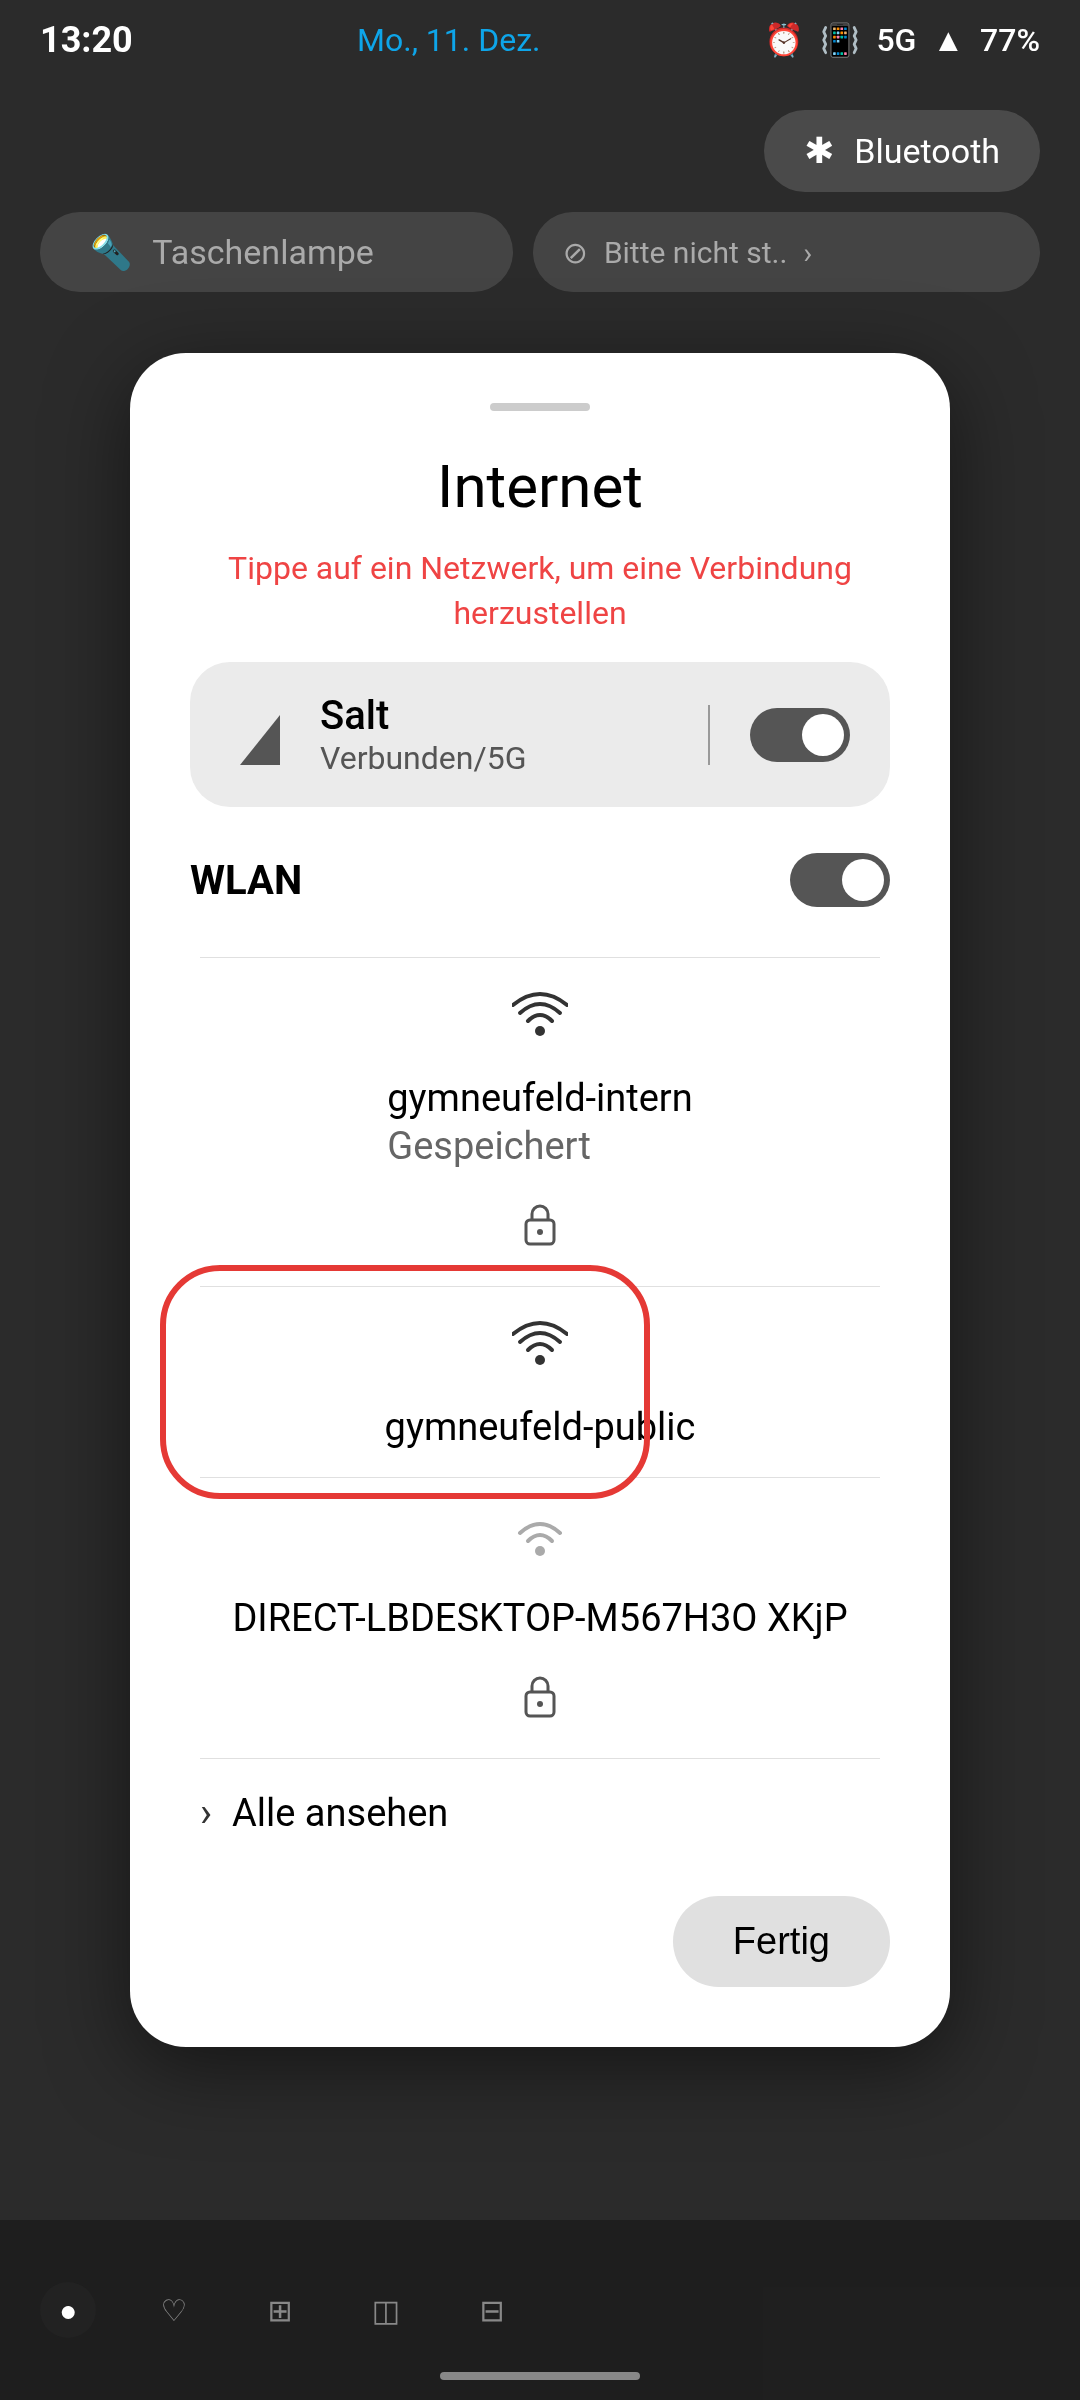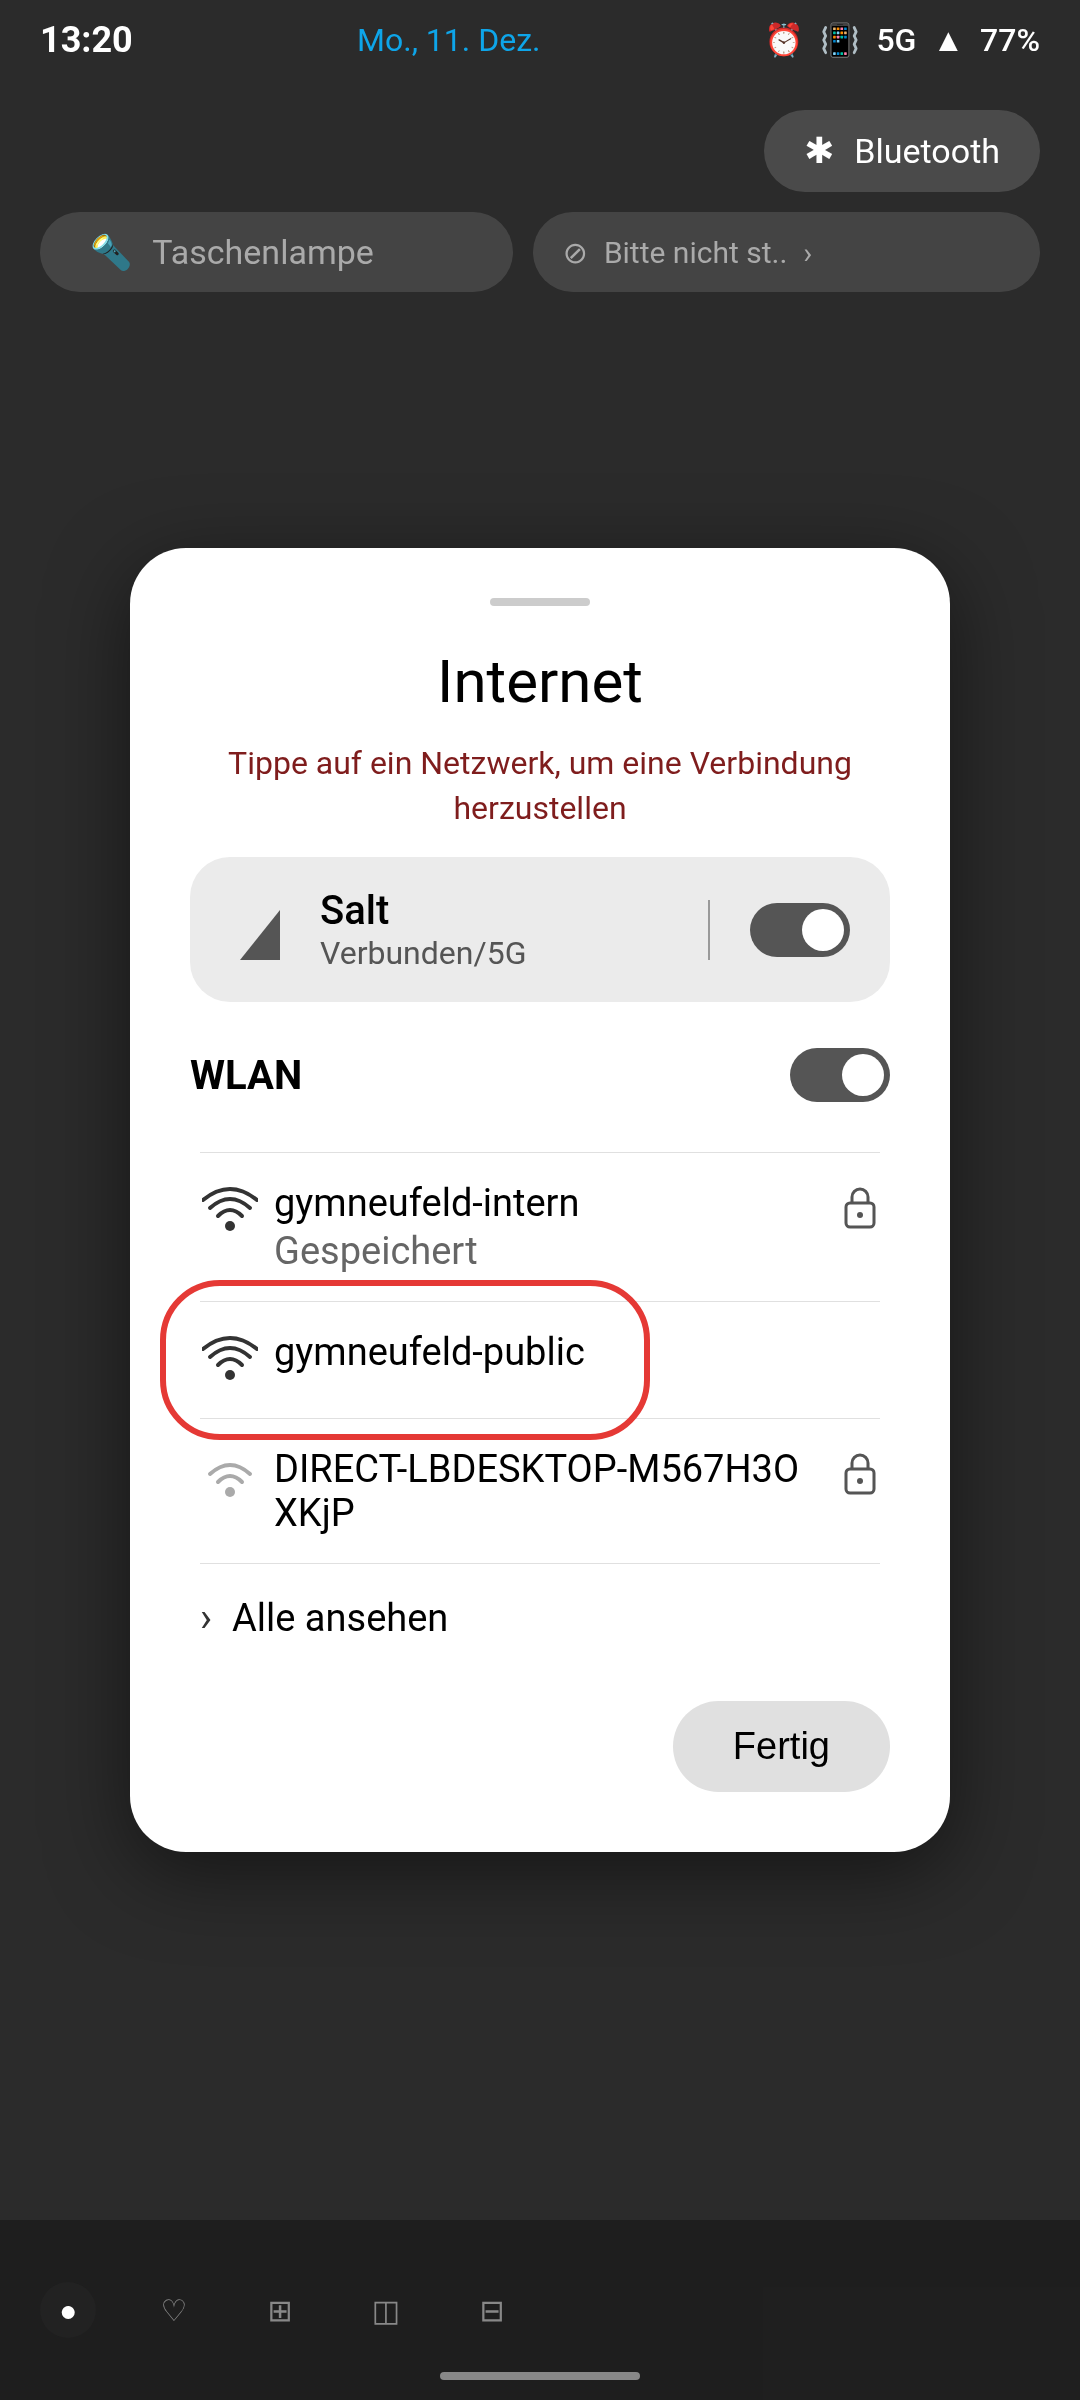--- a/index.html
+++ b/index.html
@@ -203,21 +203,21 @@
     .modal-title {
       font-size: 60px;
       font-weight: 400;
       text-align: center;
       color: #000;
       margin-bottom: 24px;
     }
 
     .modal-subtitle {
       font-size: 32px;
-      color: #7f1d1d;
+      color: #ef4444;
       text-align: center;
       margin-bottom: 27px;
       line-height: 1.4;
     }
 
     
     .mobile-card {
       background: #ebebeb;
       border-radius: 40px;
       padding: 30px 40px;
@@ -299,24 +299,26 @@
 
     .wlan-label {
       font-size: 40px;
       font-weight: 700;
       color: #000;
     }
 
     
     .network-item {
       display: flex;
+      align-items: center;
       padding: 28px 10px;
-      gap: 14px;
+      gap: 30px;
       border-top: none;
       cursor: pointer;
+      flex-direction: column;
     }
 
     .wifi-icon {
       width: 60px;
       height: 60px;
       display: flex;
       align-items: center;
       justify-content: center;
     }
 

